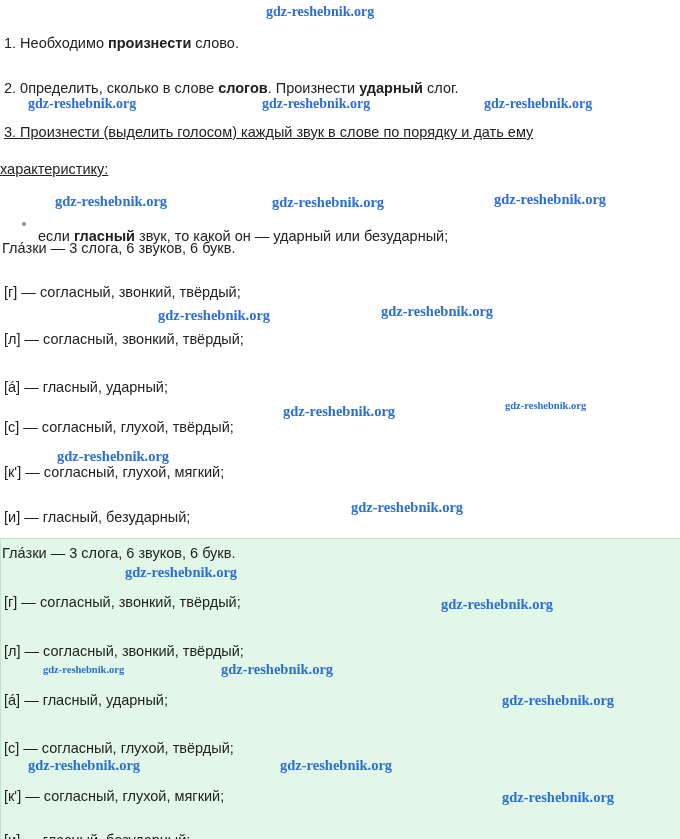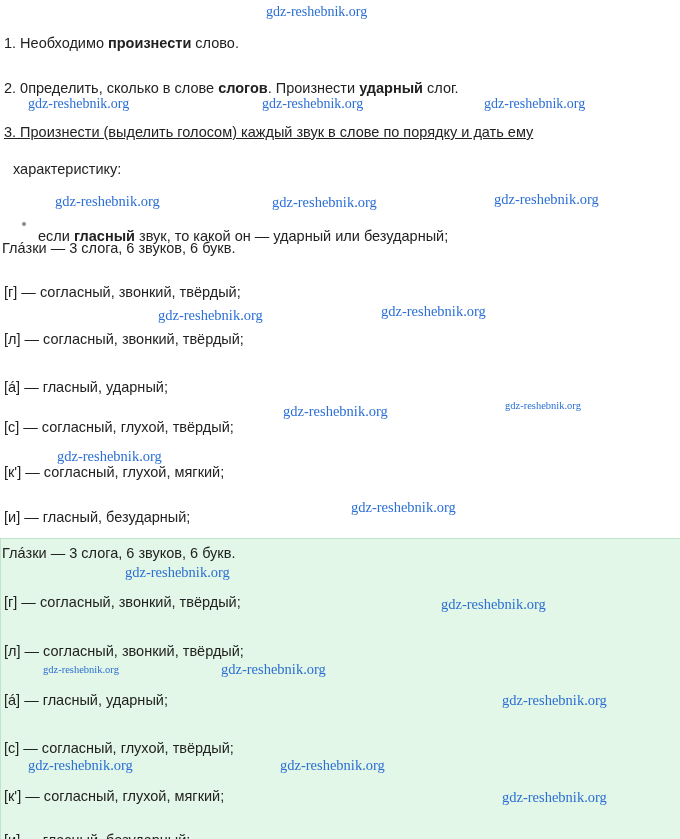--- a/index.html
+++ b/index.html
@@ -18,21 +18,21 @@
   .page {
     position: relative;
     width: 680px;
     height: 839px;
   }
   
   .wm {
     position: absolute;
     color: #2b6fd4;
     font-family: "Liberation Serif", serif;
-    font-weight: normal;
+    font-weight: bold;
     white-space: nowrap;
     pointer-events: none;
     letter-spacing: 0px;
   }
   
   .line {
     position: absolute;
     white-space: nowrap;
     font-size: 14.5px;
     color: #222;
@@ -69,21 +69,21 @@
   <div class="line num" style="left:4px; top:35px;">
     <span>1. Необходимо </span><span class="b">произнести</span><span> слово.</span>
   </div>
 
   <div class="line num" style="left:4px; top:80px;">
     <span>2. 0пределить, сколько в слове </span><span class="b">слогов</span><span>. Произнести </span><span class="b">ударный</span><span> слог.</span>
   </div>
 
   <div class="line" style="left:4px; top:124px;text-decoration:underline;">3. Произнести (выделить голосом) каждый звук в слове по порядку и дать ему</div>
 
-  <div class="line" style="left:13px; top:161px;">характеристику:</div>
+  <div class="line" style="left:0; top:161px;text-decoration:underline;">характеристику:</div>
 
   <div class="bullet-dot" style="left:22px; top:222px;"></div>
   <div class="line" style="left:38px; top:228px;">
     <span>если </span><span class="b">гласный</span><span> звук, то какой он — ударный или безударный;</span>
   </div>
 
   <div class="line" style="left:2px; top:240px;">Глáзки — 3 слога, 6 звуков, 6 букв.</div>
 
   <div class="line" style="left:4px; top:284px;">[г] — согласный, звонкий, твёрдый;</div>
   <div class="line" style="left:4px; top:331px;">[л] — согласный, звонкий, твёрдый;</div>

